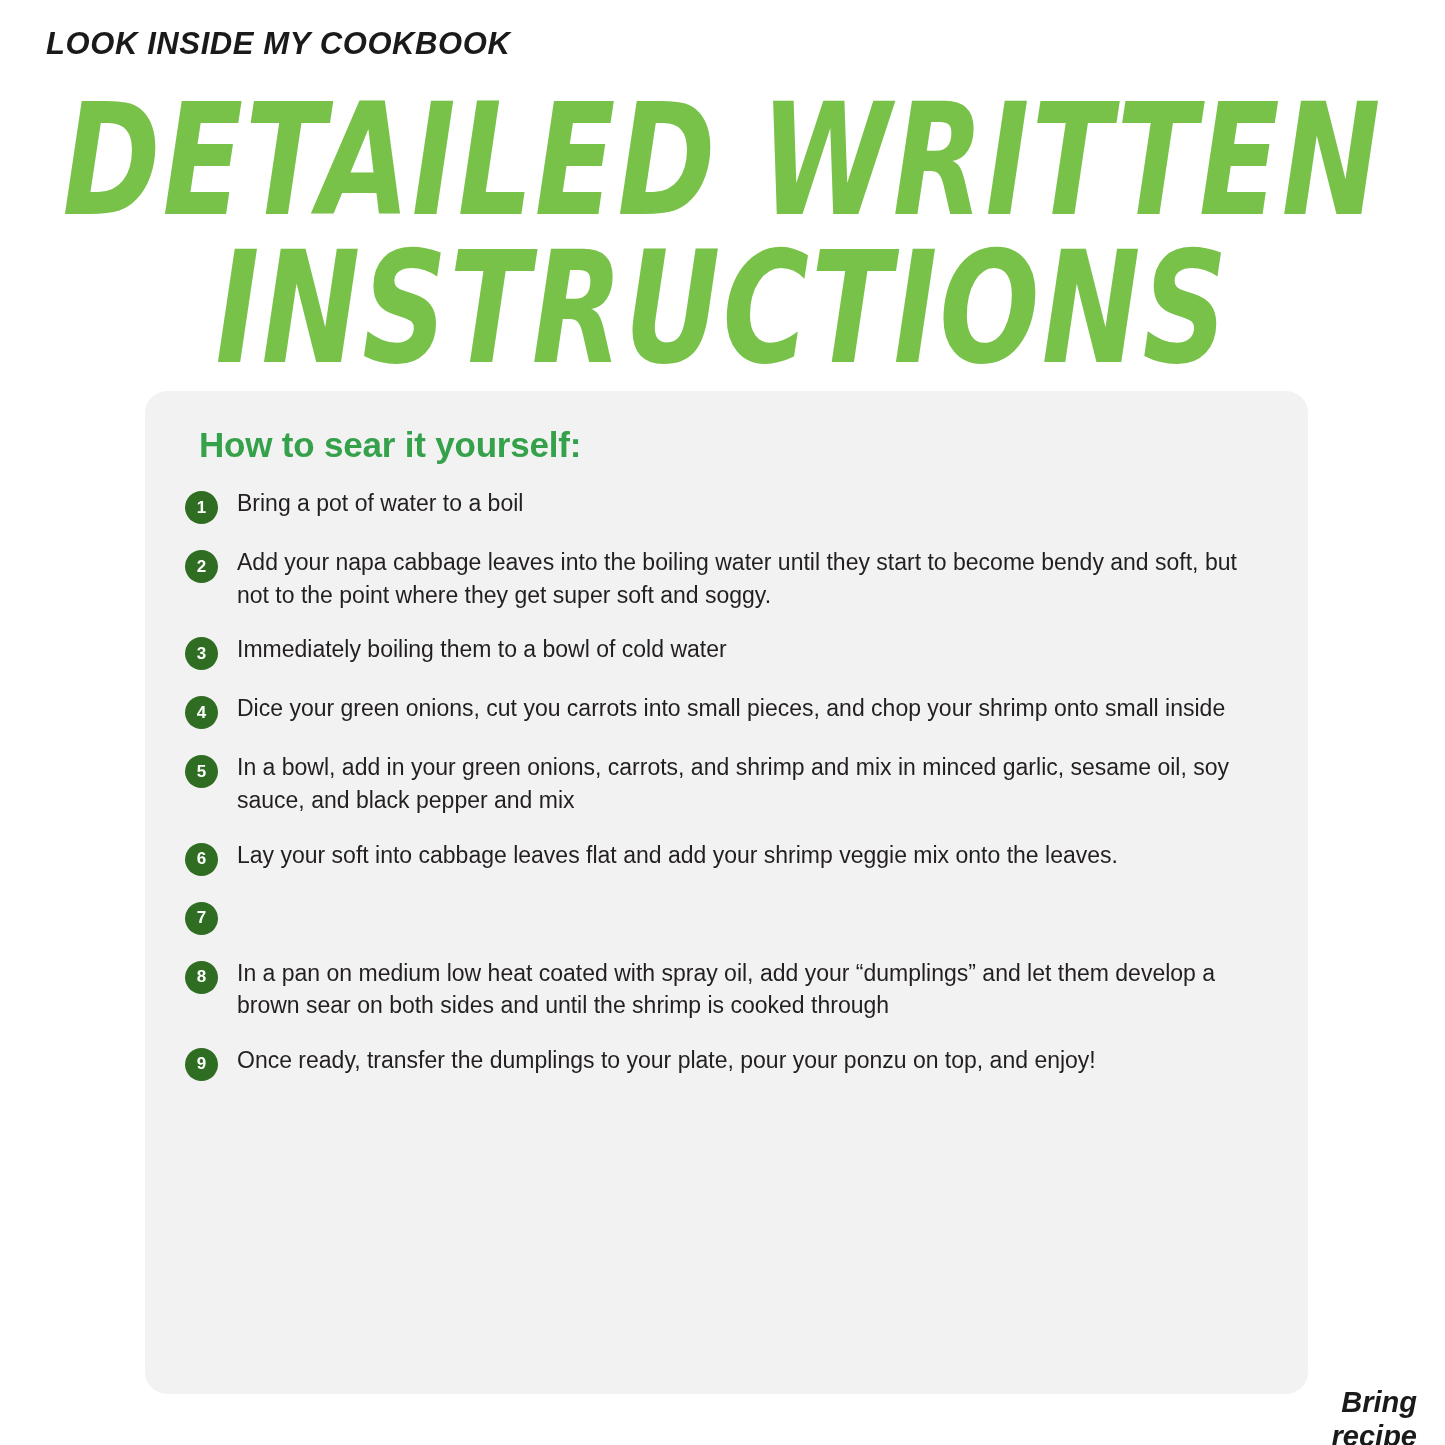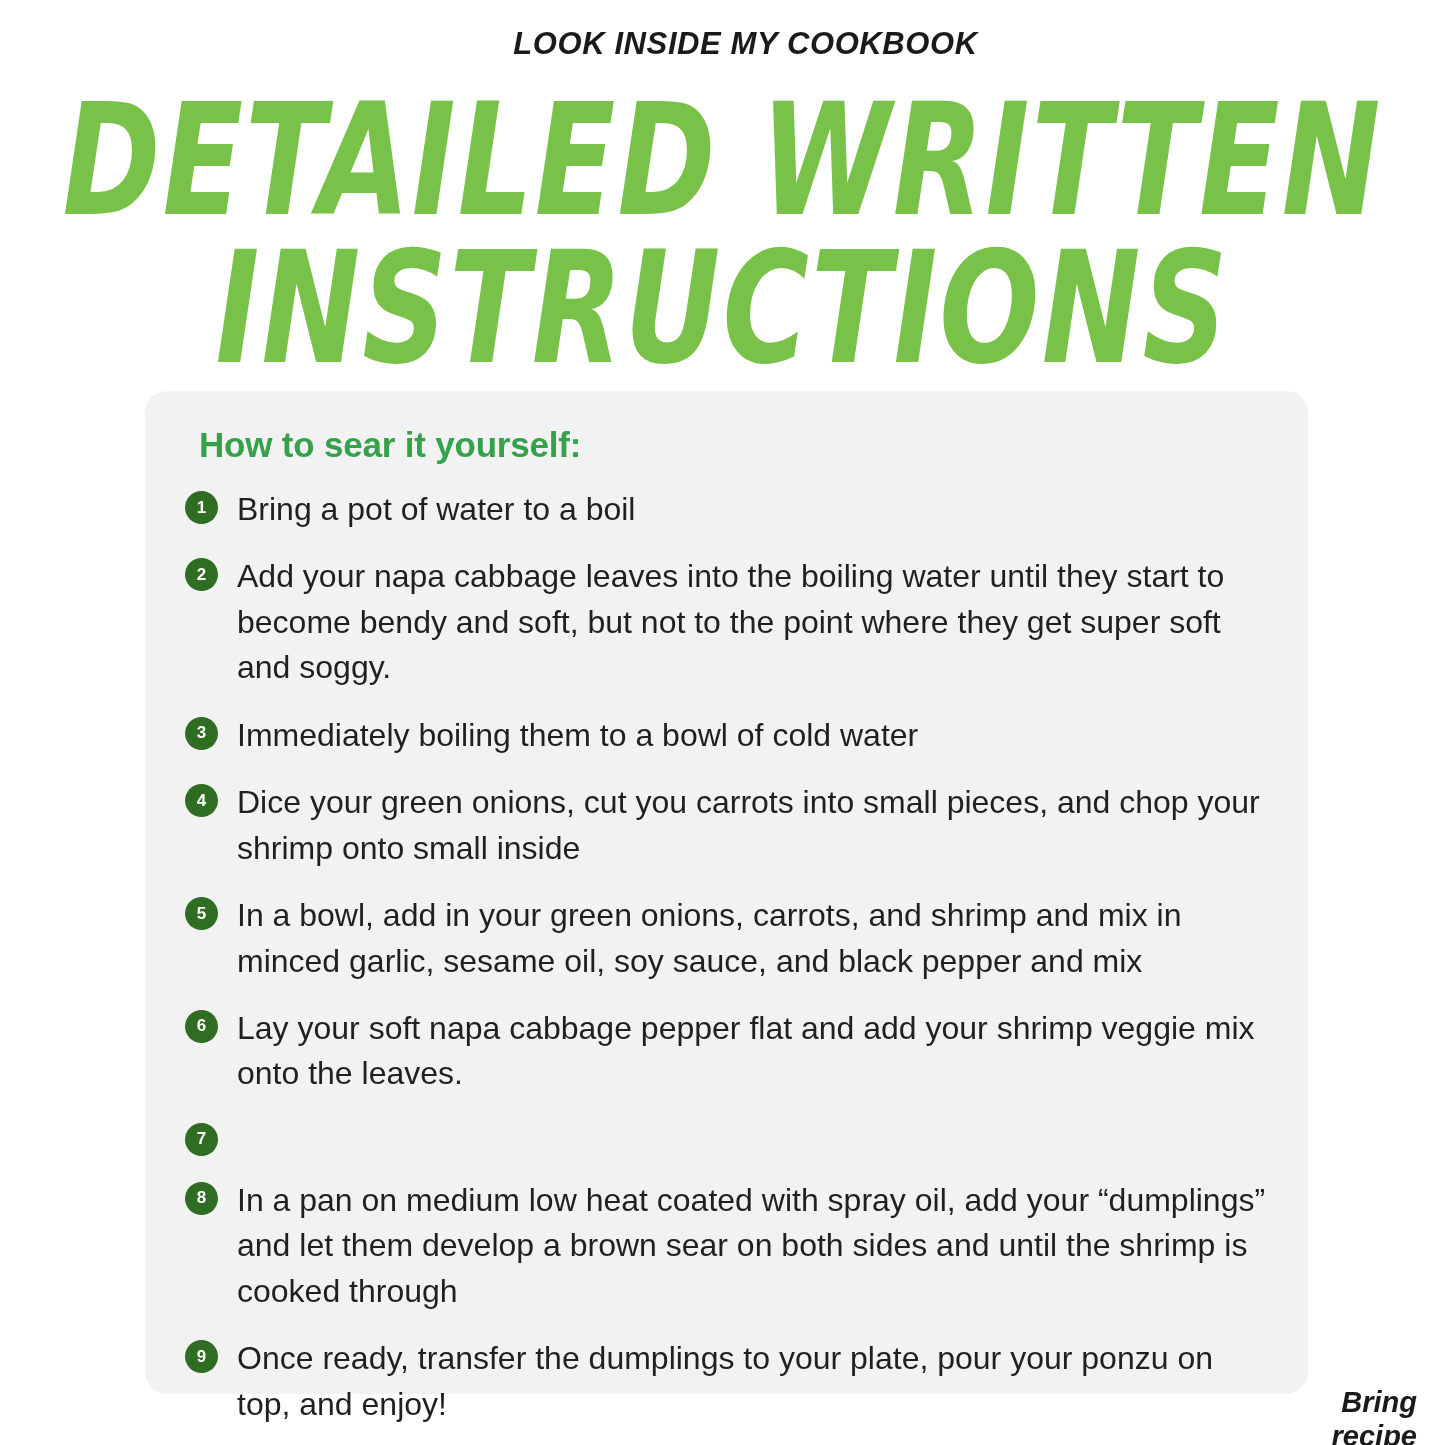--- a/index.html
+++ b/index.html
@@ -15,21 +15,20 @@
     overflow: hidden;
     position: relative;
   }
   .page {
     width: 1445px;
     height: 1445px;
     position: relative;
     box-sizing: border-box;
   }
   .eyebrow {
-    text-align: center;
     font-style: italic;
     font-weight: 700;
     font-size: 31px;
     letter-spacing: 0.6px;
     color: #1a1a1a;
     margin-top: 26px;
     margin-left: 46px;
   }
   .headline {
     text-align: center;
@@ -85,21 +84,21 @@
     color: #ffffff;
     font-size: 17px;
     font-weight: 700;
     display: flex;
     align-items: center;
     justify-content: center;
     margin-top: 4px;
     margin-right: 19px;
   }
   .step-text {
-    font-size: 32px;
+    font-size: 23px;
     line-height: 1.42;
     color: #231f20;
     max-width: 1078px;
   }
   .sample {
     position: absolute;
     right: 28px;
     bottom: 18px;
     text-align: right;
     font-style: italic;
@@ -139,21 +138,21 @@
       <li>
         <span class="bullet">4</span>
         <span class="step-text">Dice your green onions, cut you carrots into small pieces, and chop your shrimp onto small inside</span>
       </li>
       <li>
         <span class="bullet">5</span>
         <span class="step-text">In a bowl, add in your green onions, carrots, and shrimp and mix in minced garlic, sesame oil, soy sauce, and black pepper and mix</span>
       </li>
       <li>
         <span class="bullet">6</span>
-        <span class="step-text">Lay your soft napa cabbage pepper flat and add your shrimp veggie mix onto the leaves.</span>
+        <span class="step-text">Lay your soft into cabbage leaves flat and add your shrimp veggie mix onto the leaves.</span>
       </li>
       <li>
         <span class="bullet">7</span>
       </li>
       <li>
         <span class="bullet">8</span>
         <span class="step-text">In a pan on medium low heat coated with spray oil, add your “dumplings” and let them develop a brown sear on both sides and until the shrimp is cooked through</span>
       </li>
       <li>
         <span class="bullet">9</span>

